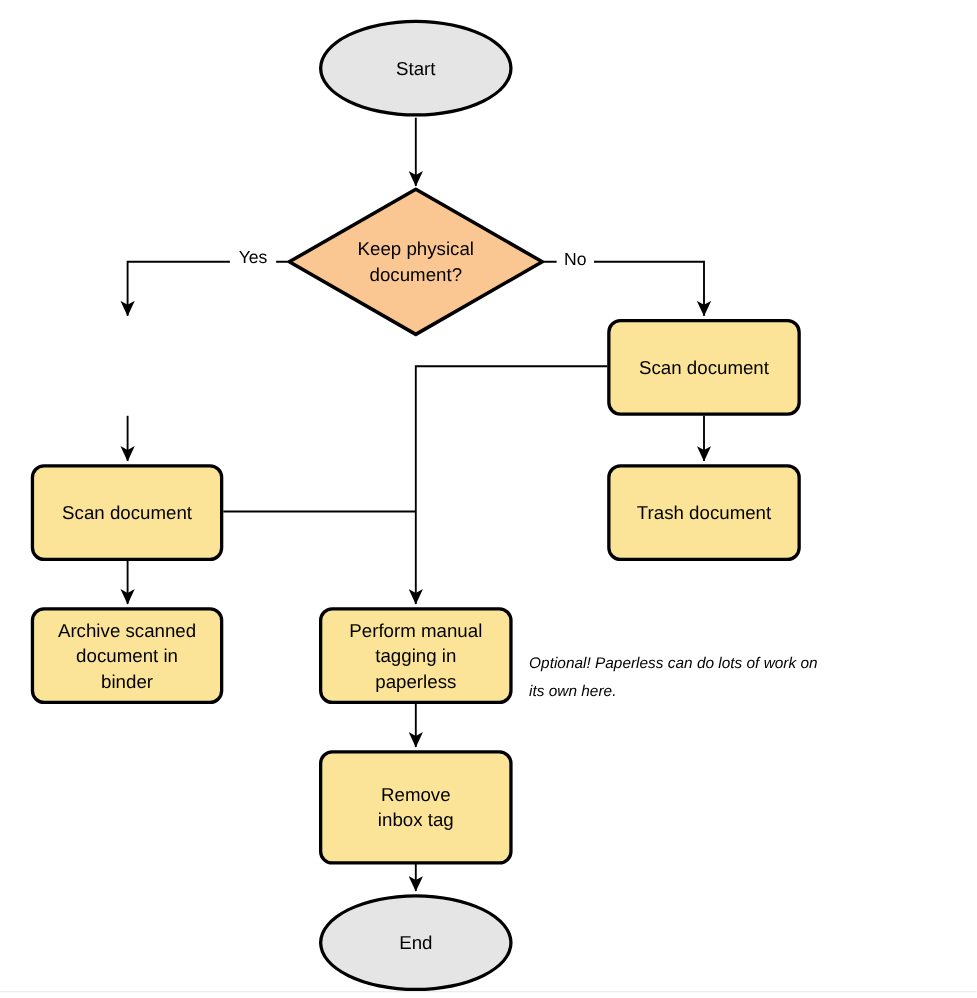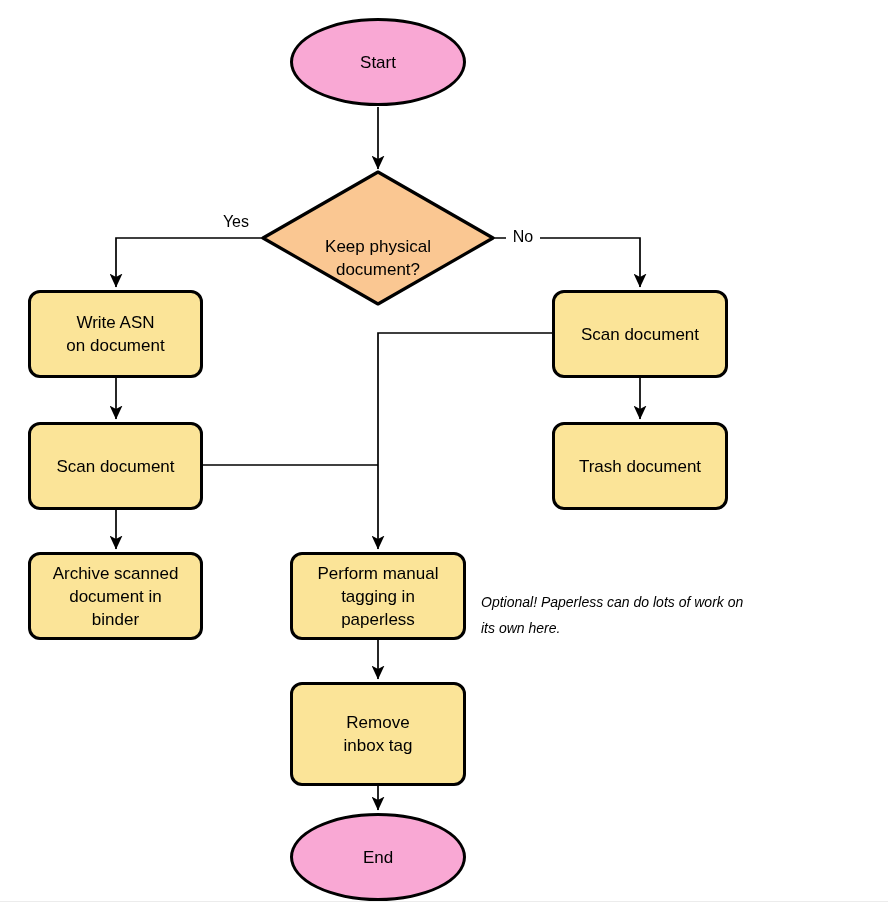--- a/index.html
+++ b/index.html
@@ -18,36 +18,35 @@
     display: flex;
     align-items: center;
     justify-content: center;
     text-align: center;
     font-size: 17px;
     line-height: 23px;
     white-space: pre-line;
     box-sizing: border-box;
   }
   .terminal {
-    background: #f9a8d4;
+    background: #e5e5e5;
     border: 3px solid #000000;
     border-radius: 50%;
   }
   .process {
     background: #fbe498;
     border: 3px solid #000000;
     border-radius: 12px;
   }
   .decision-label {
     position: absolute;
     text-align: center;
     font-size: 17px;
     line-height: 23px;
     white-space: pre-line;
-    margin-top: 20px;
   }
   .edge-label {
     position: absolute;
     font-size: 16px;
     line-height: 18px;
     text-align: center;
     background: #ffffff;
     padding: 0 2px;
   }
   .annotation {
@@ -89,25 +88,23 @@
     <path d="M 203 465 L 378 465" fill="none" stroke="#000000" stroke-width="1.7"></path>
     <path d="M 378 640 L 378 679" fill="none" stroke="#000000" stroke-width="1.7" marker-end="url(#arrow)"></path>
     <path d="M 378 770 L 378 810" fill="none" stroke="#000000" stroke-width="1.7" marker-end="url(#arrow)"></path>
   </svg>
 
   <div class="node terminal" style="left:290px; top:18px; width:176px; height:88px;">Start</div>
 
   <div class="decision-label" style="left:278px; top:215px; width:200px;">Keep physical
 document?</div>
 
-  <div class="edge-label" style="left:209px; top:213px; width:38px;text-align:right;">Yes</div>
+  <div class="edge-label" style="left:209px; top:226px; width:38px;">Yes</div>
   <div class="edge-label" style="left:506px; top:228px; width:30px;">No</div>
 
-  <div class="node process" style="left:28px; top:290px; width:175px; height:88px;">Write ASN
-on document</div>
   <div class="node process" style="left:28px; top:422px; width:175px; height:88px;">Scan document</div>
   <div class="node process" style="left:28px; top:552px; width:175px; height:88px;">Archive scanned
 document in
 binder</div>
 
   <div class="node process" style="left:552px; top:290px; width:176px; height:88px;">Scan document</div>
   <div class="node process" style="left:552px; top:422px; width:176px; height:88px;">Trash document</div>
 
   <div class="node process" style="left:290px; top:552px; width:176px; height:88px;">Perform manual
 tagging in

